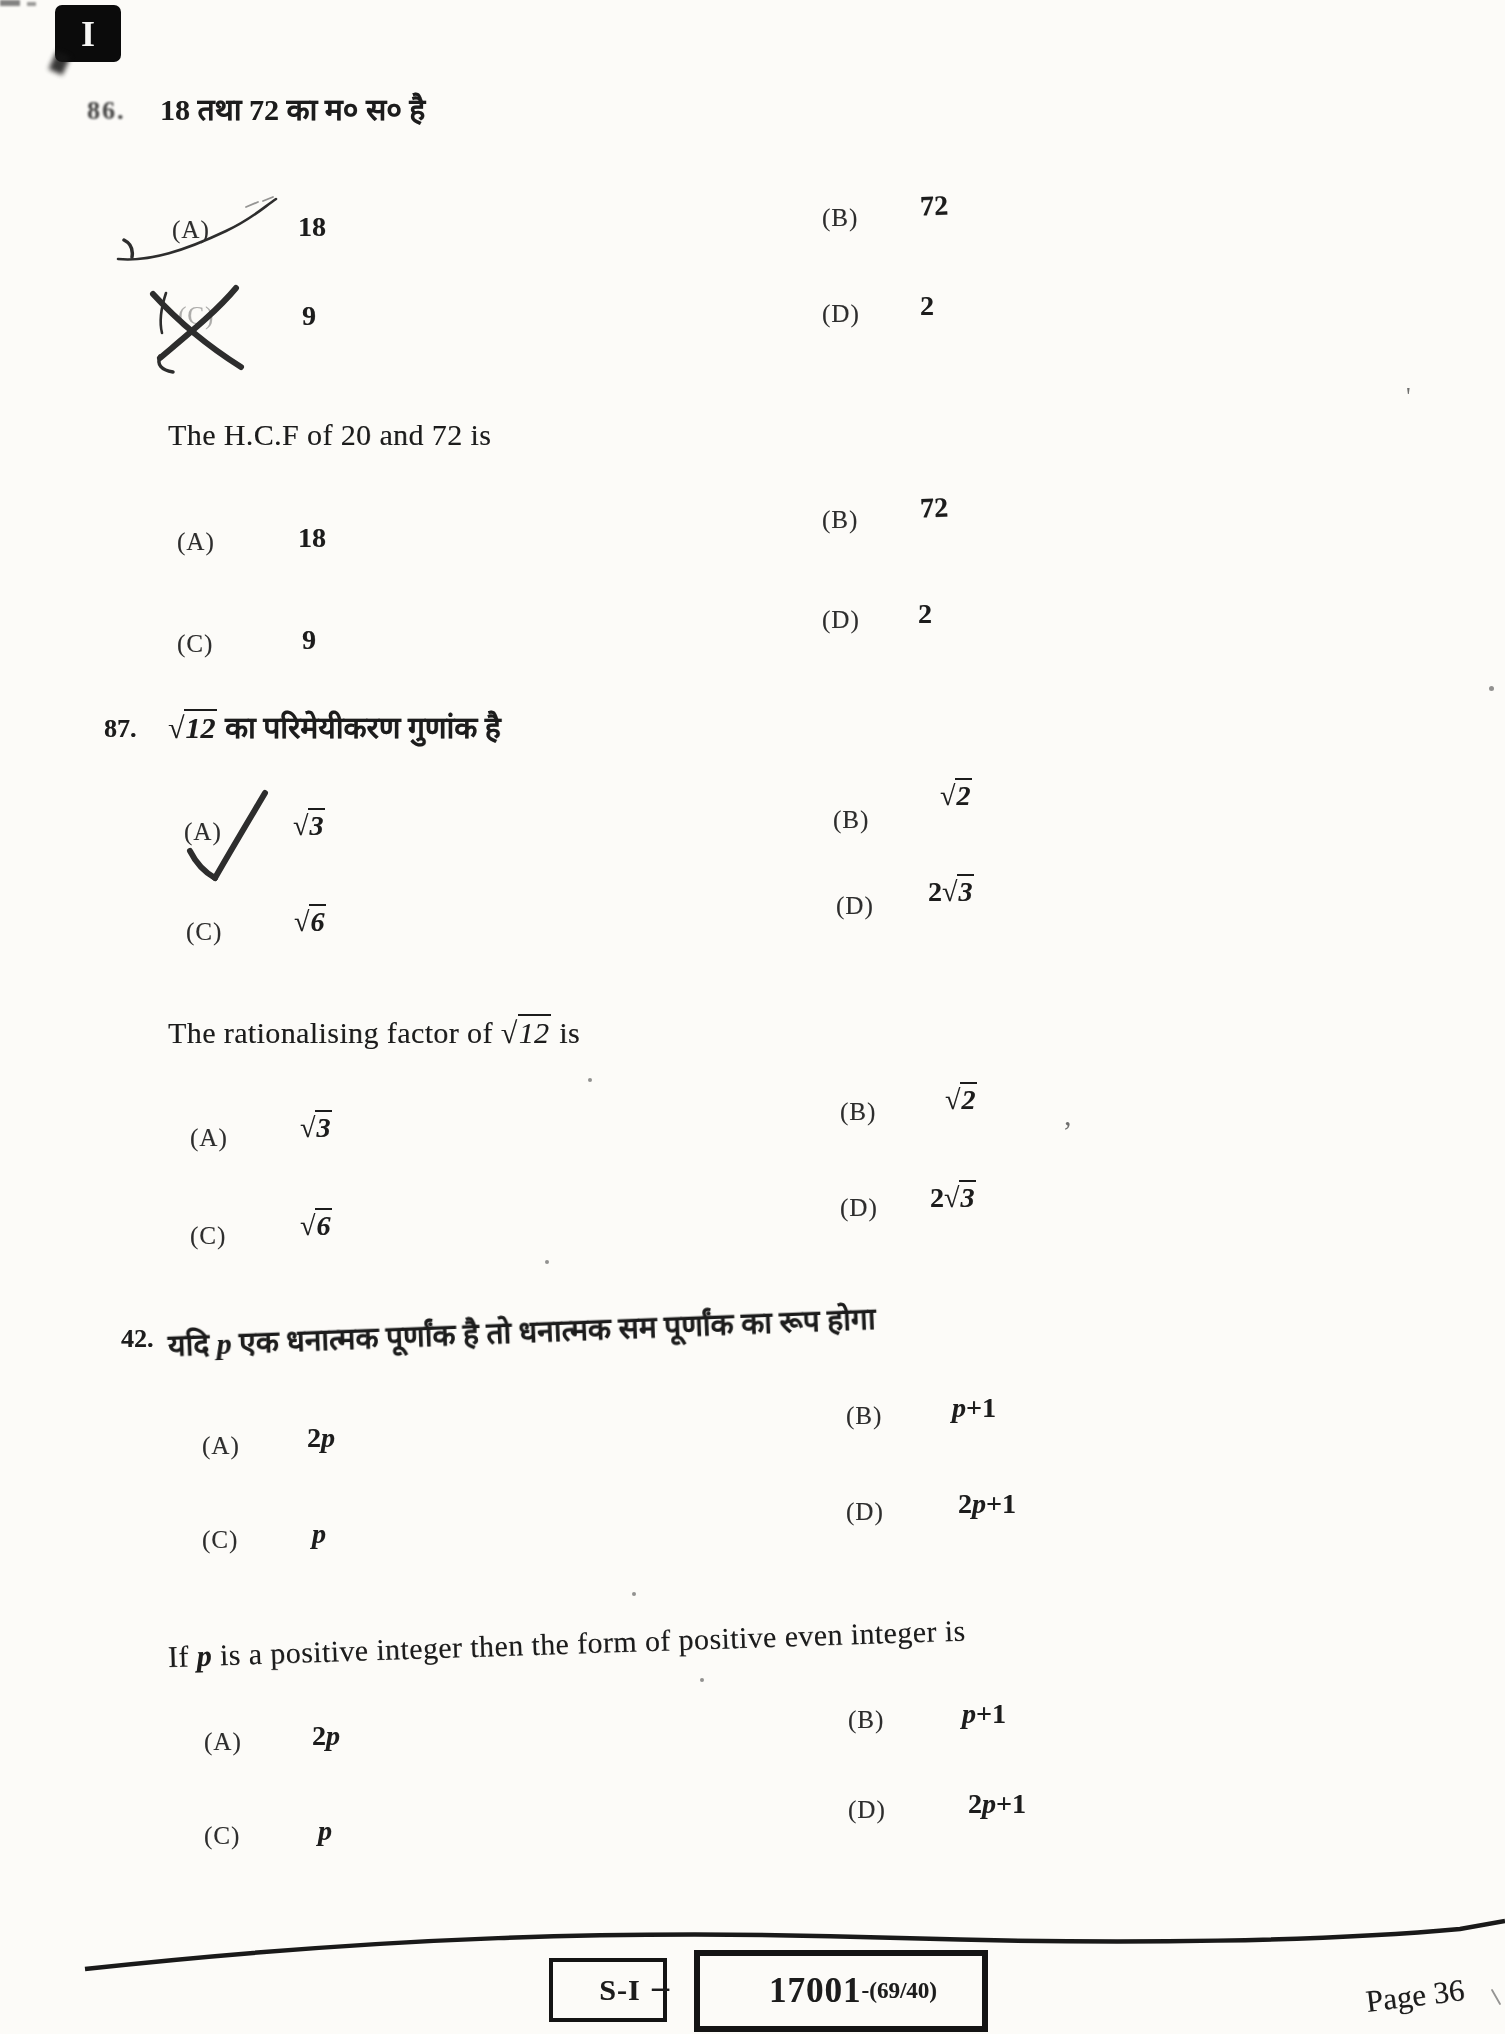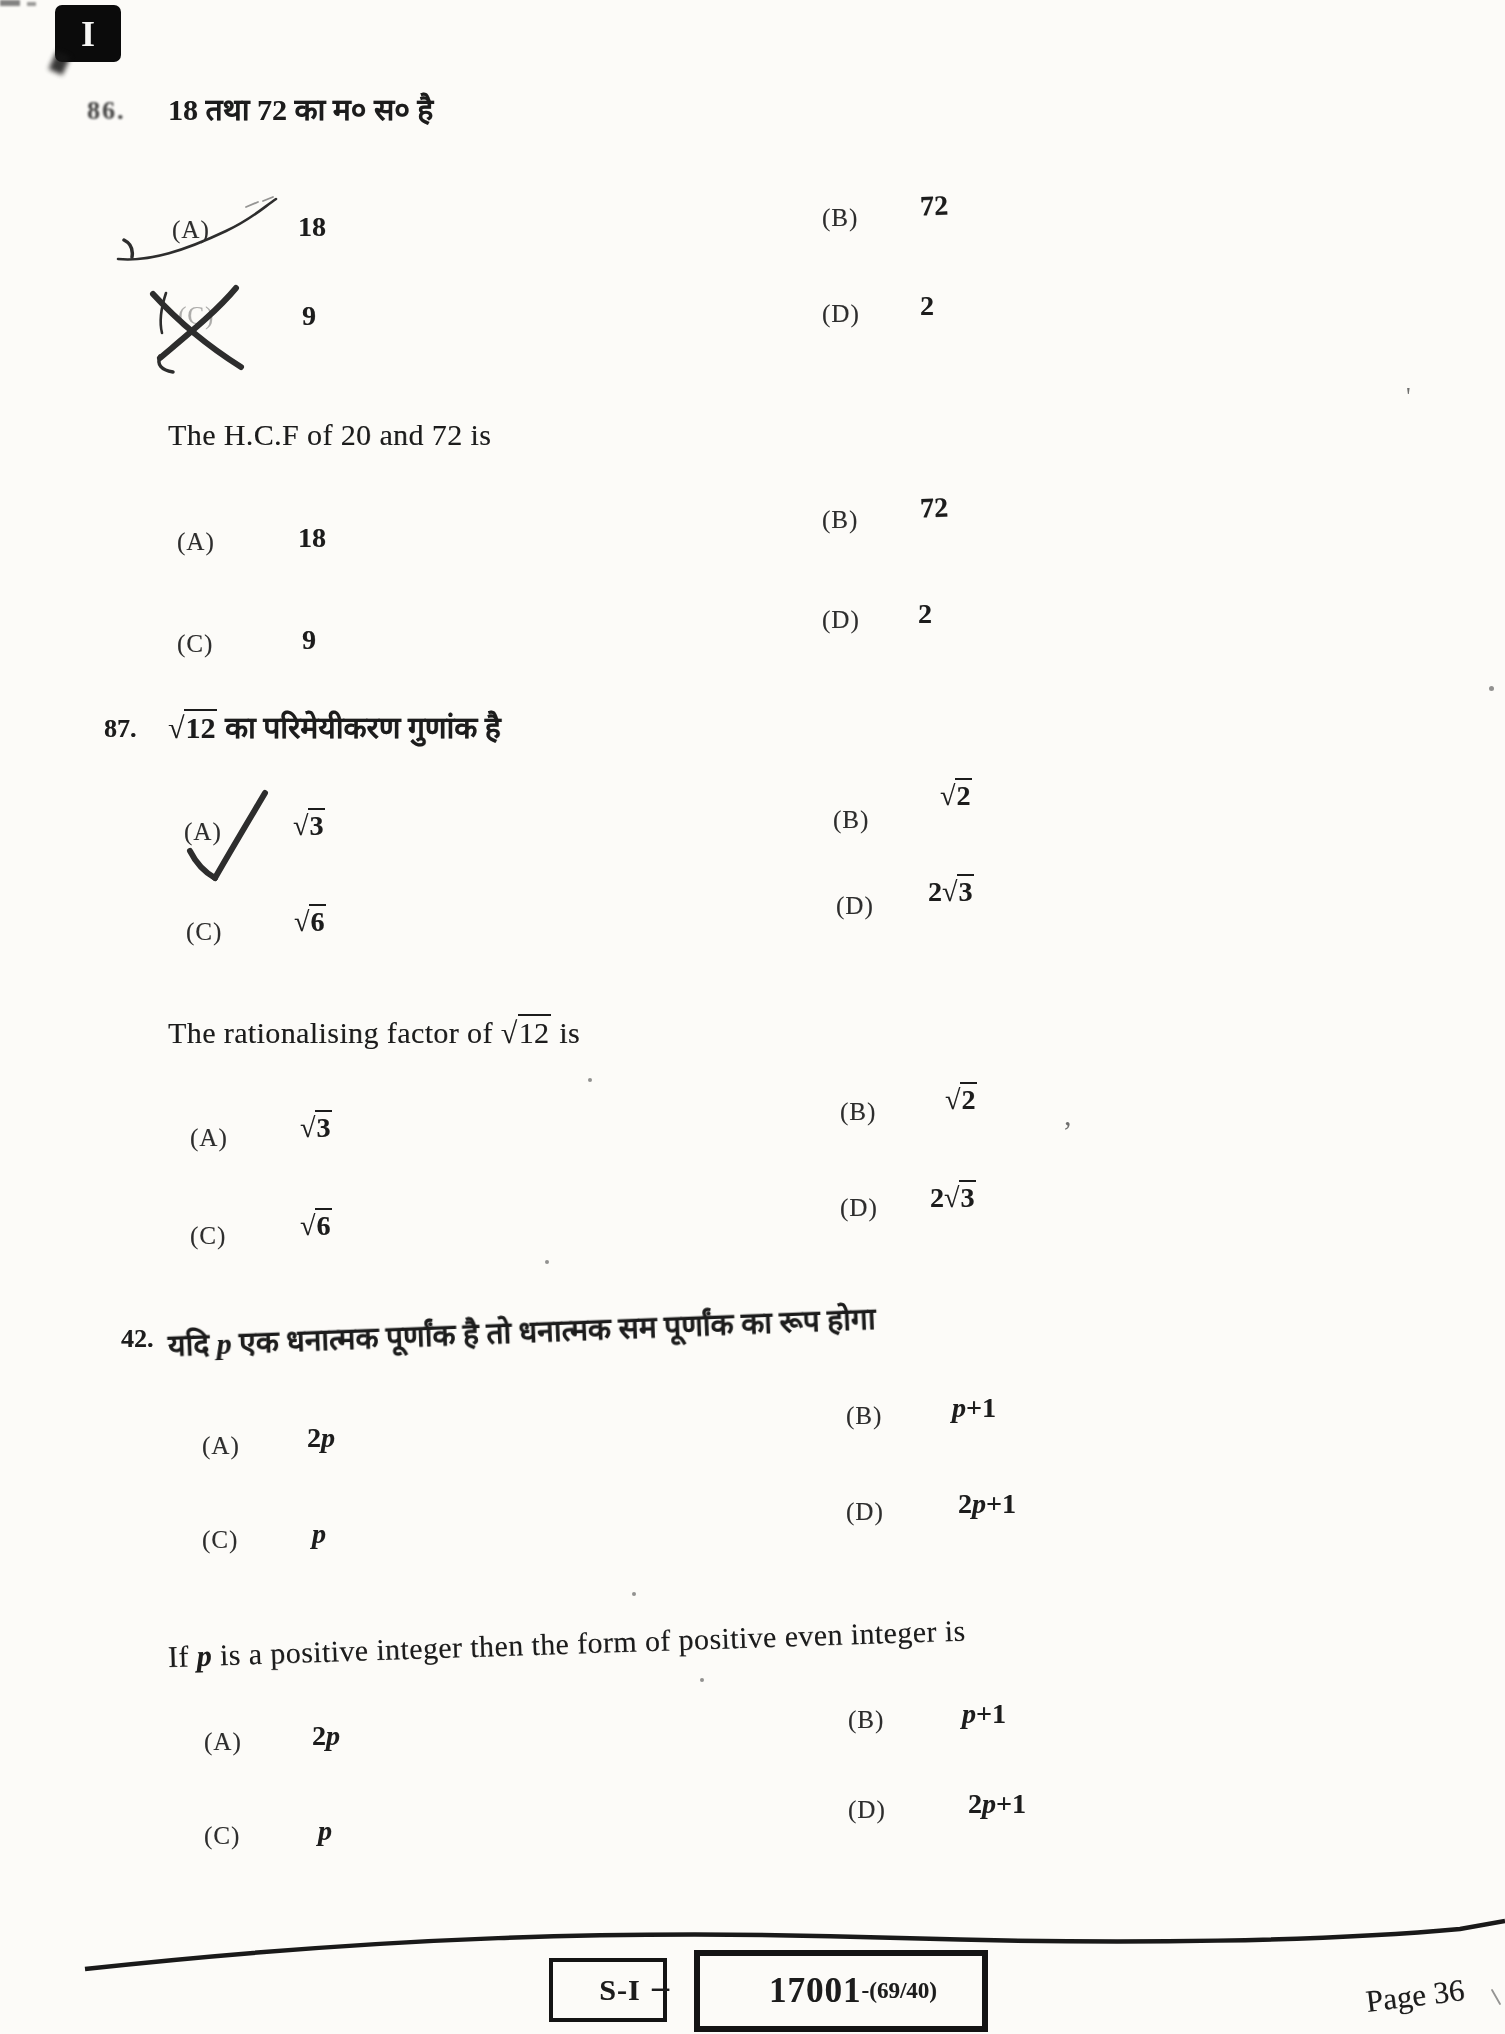--- a/index.html
+++ b/index.html
@@ -12,21 +12,21 @@
   .abs{position:absolute;}
   .ink{text-shadow:0.3px 0.3px 0.5px rgba(25,25,25,.4);}
   .qnum{font-size:26px;font-weight:700;margin-left:29px;}
   .smudge{filter:blur(1.1px);opacity:.8;letter-spacing:2px;}
   .qt{font-size:30px;white-space:nowrap;}
   .hi{font-weight:700;filter:blur(.35px);}
   .en{font-weight:400;letter-spacing:.4px;}
   .ol{font-size:25px;letter-spacing:1px;opacity:.92;filter:blur(.25px);}
   .ov{font-size:28px;font-weight:700;white-space:nowrap;}
   .mvar{font-style:italic;font-weight:700;}
-  .vin{border-top:2px solid currentColor;padding:0 2px 0 1px;}
+  .vin{border-top:2px solid currentColor;padding:0 2px 0 1px;font-style:italic;}
   .rad{white-space:nowrap;}
   .tilt2{transform:rotate(-2.2deg);transform-origin:left center;}
   .tilt1{transform:rotate(-1.9deg);transform-origin:left center;}
   .rot2{transform:rotate(-2.5deg);}
   .badge{
     left:55px;top:5px;width:66px;height:57px;background:#0b0b0b;border-radius:7px;
     display:flex;align-items:center;justify-content:center;
   }
   .badge:after{
     content:"";position:absolute;left:-3px;bottom:-11px;width:15px;height:20px;
@@ -60,21 +60,21 @@
 
   <div class="abs corner-speck"></div>
   <div class="abs corner-speck2"></div>
 
   <div class="abs badge">
     <span>I</span>
   </div>
 
   <div>
     <div class="abs qnum smudge ink" style="left:58px;top:96px">86.</div>
-    <div class="abs qt hi ink" style="left:168px;top:88px">18 तथा 72 का म० स० है</div>
+    <div class="abs qt hi ink" style="left:160px;top:88px">18 तथा 72 का म० स० है</div>
 
     <div class="abs ol ink" style="left:172px;top:216px">(A)</div>
     <div class="abs ov ink" style="left:298px;top:211px">18</div>
     <div class="abs ol ink" style="left:822px;top:204px">(B)</div>
     <div class="abs ov ink rot2" style="left:920px;top:190px">72</div>
     <div class="abs ol ink faded" style="left:178px;top:302px">(C)</div>
     <div class="abs ov ink" style="left:302px;top:300px">9</div>
     <div class="abs ol ink" style="left:822px;top:300px">(D)</div>
     <div class="abs ov ink" style="left:920px;top:290px">2</div>
 

